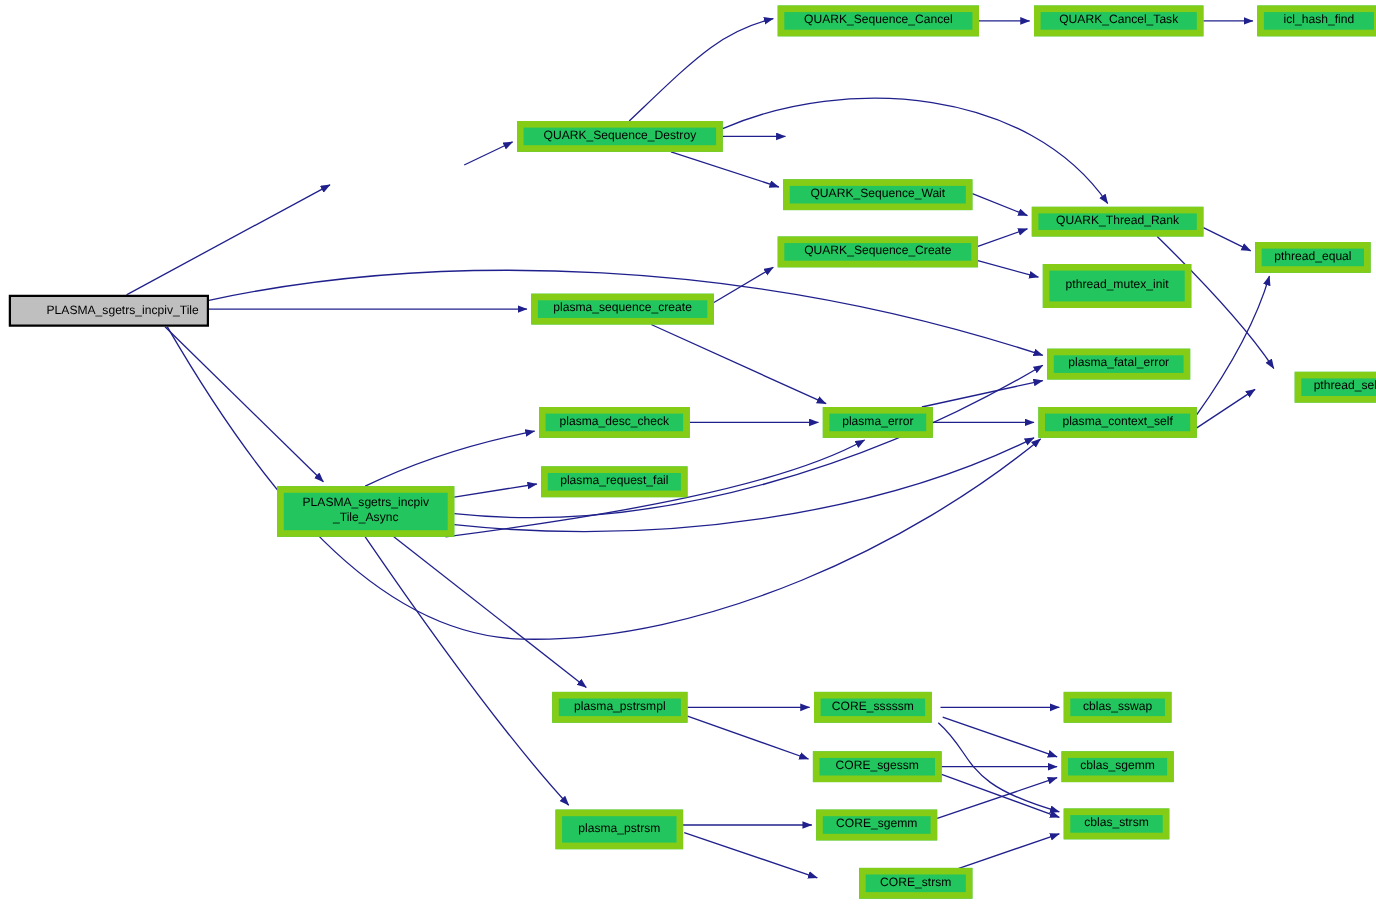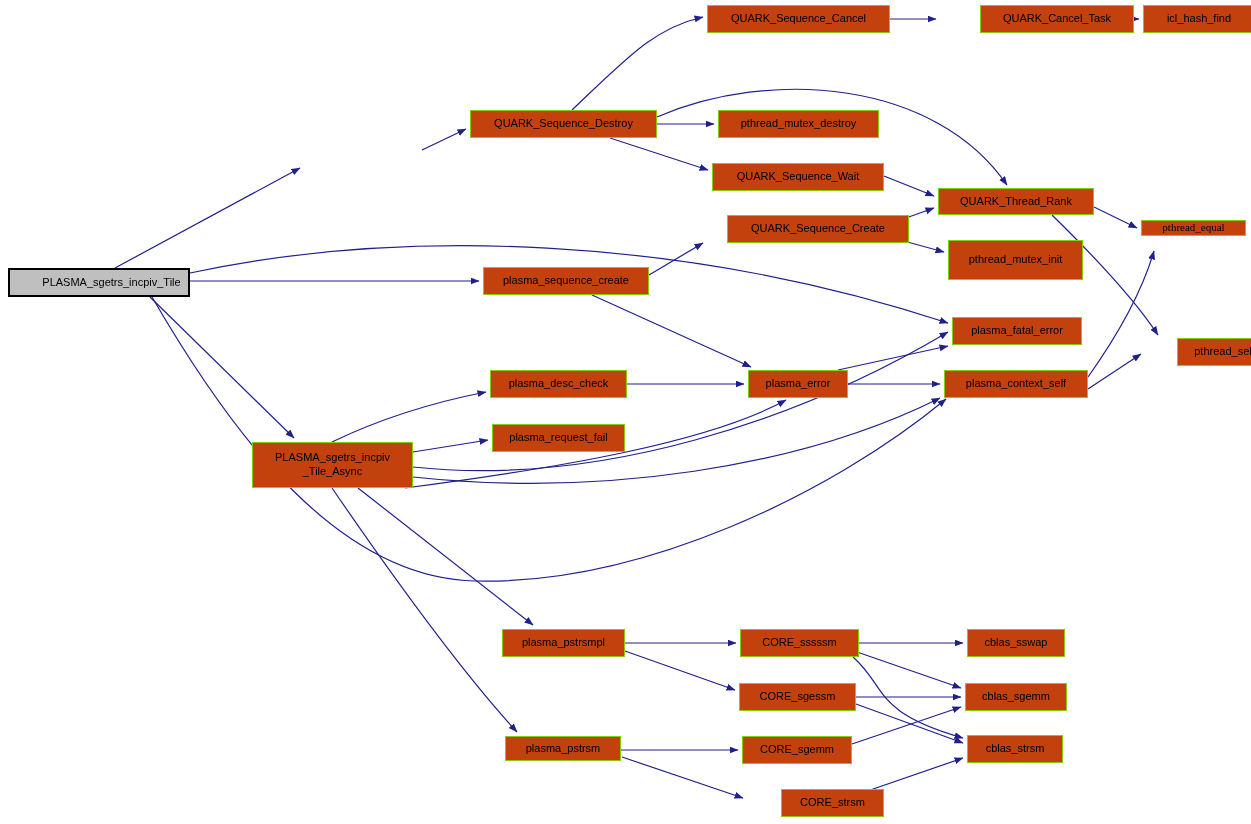--- a/index.html
+++ b/index.html
@@ -22,22 +22,22 @@
     width: 1251px;
     height: 824px;
   }
   #edges path.edge {
     fill: none;
     stroke-width: 1.2px;
   }
   .node {
     position: absolute;
     box-sizing: border-box;
-    background: #c2410c;
-    border: 1px solid #84cc16;
+    background: #22c55e;
+    border: 6px solid #84cc16;
     display: flex;
     align-items: center;
     justify-content: center;
     text-align: center;
     font-size: 11px;
     line-height: 1.25;
     color: #000000;
     white-space: pre-line;
     cursor: pointer;
   }
@@ -95,39 +95,38 @@
       <path class="edge" d="M856,697 L961,697" stroke="#20208d" marker-end="url(#arrowhead)"></path>
       <path class="edge" d="M856,704 L963,743" stroke="#20208d" marker-end="url(#arrowhead)"></path>
       <path class="edge" d="M621,750 L738,750" stroke="#20208d" marker-end="url(#arrowhead)"></path>
       <path class="edge" d="M622,757 L743,798" stroke="#20208d" marker-end="url(#arrowhead)"></path>
       <path class="edge" d="M852,744 L961,707" stroke="#20208d" marker-end="url(#arrowhead)"></path>
       <path class="edge" d="M850,797 L963,758" stroke="#20208d" marker-end="url(#arrowhead)"></path>
     </svg>
 <div class="node highlight" style="left: 8px; top: 268px; width: 182px; height: 29px; padding-left: 25px;"><span>PLASMA_sgetrs_incpiv_Tile</span></div>
     <div class="node" style="left: 470px; top: 110px; width: 187px; height: 28px;"><span>QUARK_Sequence_Destroy</span></div>
     <div class="node" style="left: 707px; top: 5px; width: 183px; height: 28px;"><span>QUARK_Sequence_Cancel</span></div>
-    <div class="node" style="left: 980px; top: 5px; width: 154px; height: 28px;"><span>QUARK_Cancel_Task</span></div>
+    <div class="node" style="left: 940px; top: 5px; width: 154px; height: 28px;"><span>QUARK_Cancel_Task</span></div>
     <div class="node" style="left: 1143px; top: 5px; width: 112px; height: 28px;"><span>icl_hash_find</span></div>
-    <div class="node" style="left: 718px; top: 110px; width: 161px; height: 28px;"><span>pthread_mutex_destroy</span></div>
     <div class="node" style="left: 712px; top: 163px; width: 172px; height: 28px;"><span>QUARK_Sequence_Wait</span></div>
     <div class="node" style="left: 938px; top: 188px; width: 156px; height: 27px;"><span>QUARK_Thread_Rank</span></div>
-    <div class="node" style="left: 707px; top: 215px; width: 182px; height: 28px; margin-left: 20px;"><span>QUARK_Sequence_Create</span></div>
-    <div class="node" style="left: 1141px; top: 220px; width: 105px; height: 16px; font-family: Liberation Serif, serif;"><span>pthread_equal</span></div>
+    <div class="node" style="left: 707px; top: 215px; width: 182px; height: 28px;"><span>QUARK_Sequence_Create</span></div>
+    <div class="node" style="left: 1141px; top: 220px; width: 105px; height: 28px;"><span>pthread_equal</span></div>
     <div class="node" style="left: 948px; top: 240px; width: 135px; height: 40px;"><span>pthread_mutex_init</span></div>
     <div class="node" style="left: 483px; top: 267px; width: 166px; height: 28px;"><span>plasma_sequence_create</span></div>
     <div class="node" style="left: 952px; top: 317px; width: 130px; height: 28px;"><span>plasma_fatal_error</span></div>
     <div class="node" style="left: 1145px; top: 338px; width: 95px; height: 28px; margin-left: 32px;"><span>pthread_self</span></div>
     <div class="node" style="left: 490px; top: 370px; width: 137px; height: 28px; justify-content: center;"><span>plasma_desc_check</span></div>
     <div class="node" style="left: 748px; top: 370px; width: 100px; height: 28px;"><span>plasma_error</span></div>
     <div class="node" style="left: 944px; top: 370px; width: 144px; height: 28px;"><span>plasma_context_self</span></div>
     <div class="node" style="left: 492px; top: 424px; width: 133px; height: 28px;"><span>plasma_request_fail</span></div>
     <div class="node" style="left: 252px; top: 442px; width: 161px; height: 46px;"><span>PLASMA_sgetrs_incpiv
 _Tile_Async</span></div>
     <div class="node" style="left: 502px; top: 629px; width: 123px; height: 28px;"><span>plasma_pstrsmpl</span></div>
-    <div class="node" style="left: 740px; top: 629px; width: 119px; height: 28px;"><span>CORE_sssssm</span></div>
+    <div class="node" style="left: 740px; top: 629px; width: 107px; height: 28px;"><span>CORE_sssssm</span></div>
     <div class="node" style="left: 967px; top: 629px; width: 98px; height: 28px;"><span>cblas_sswap</span></div>
     <div class="node" style="left: 739px; top: 683px; width: 117px; height: 28px;"><span>CORE_sgessm</span></div>
     <div class="node" style="left: 965px; top: 683px; width: 102px; height: 28px;"><span>cblas_sgemm</span></div>
-    <div class="node" style="left: 505px; top: 736px; width: 116px; height: 25px;"><span>plasma_pstrsm</span></div>
+    <div class="node" style="left: 505px; top: 736px; width: 116px; height: 36px;"><span>plasma_pstrsm</span></div>
     <div class="node" style="left: 742px; top: 736px; width: 110px; height: 28px;"><span>CORE_sgemm</span></div>
     <div class="node" style="left: 967px; top: 735px; width: 96px; height: 28px;"><span>cblas_strsm</span></div>
     <div class="node" style="left: 781px; top: 789px; width: 103px; height: 28px;"><span>CORE_strsm</span></div>
   </div>
 
 </body></html>

